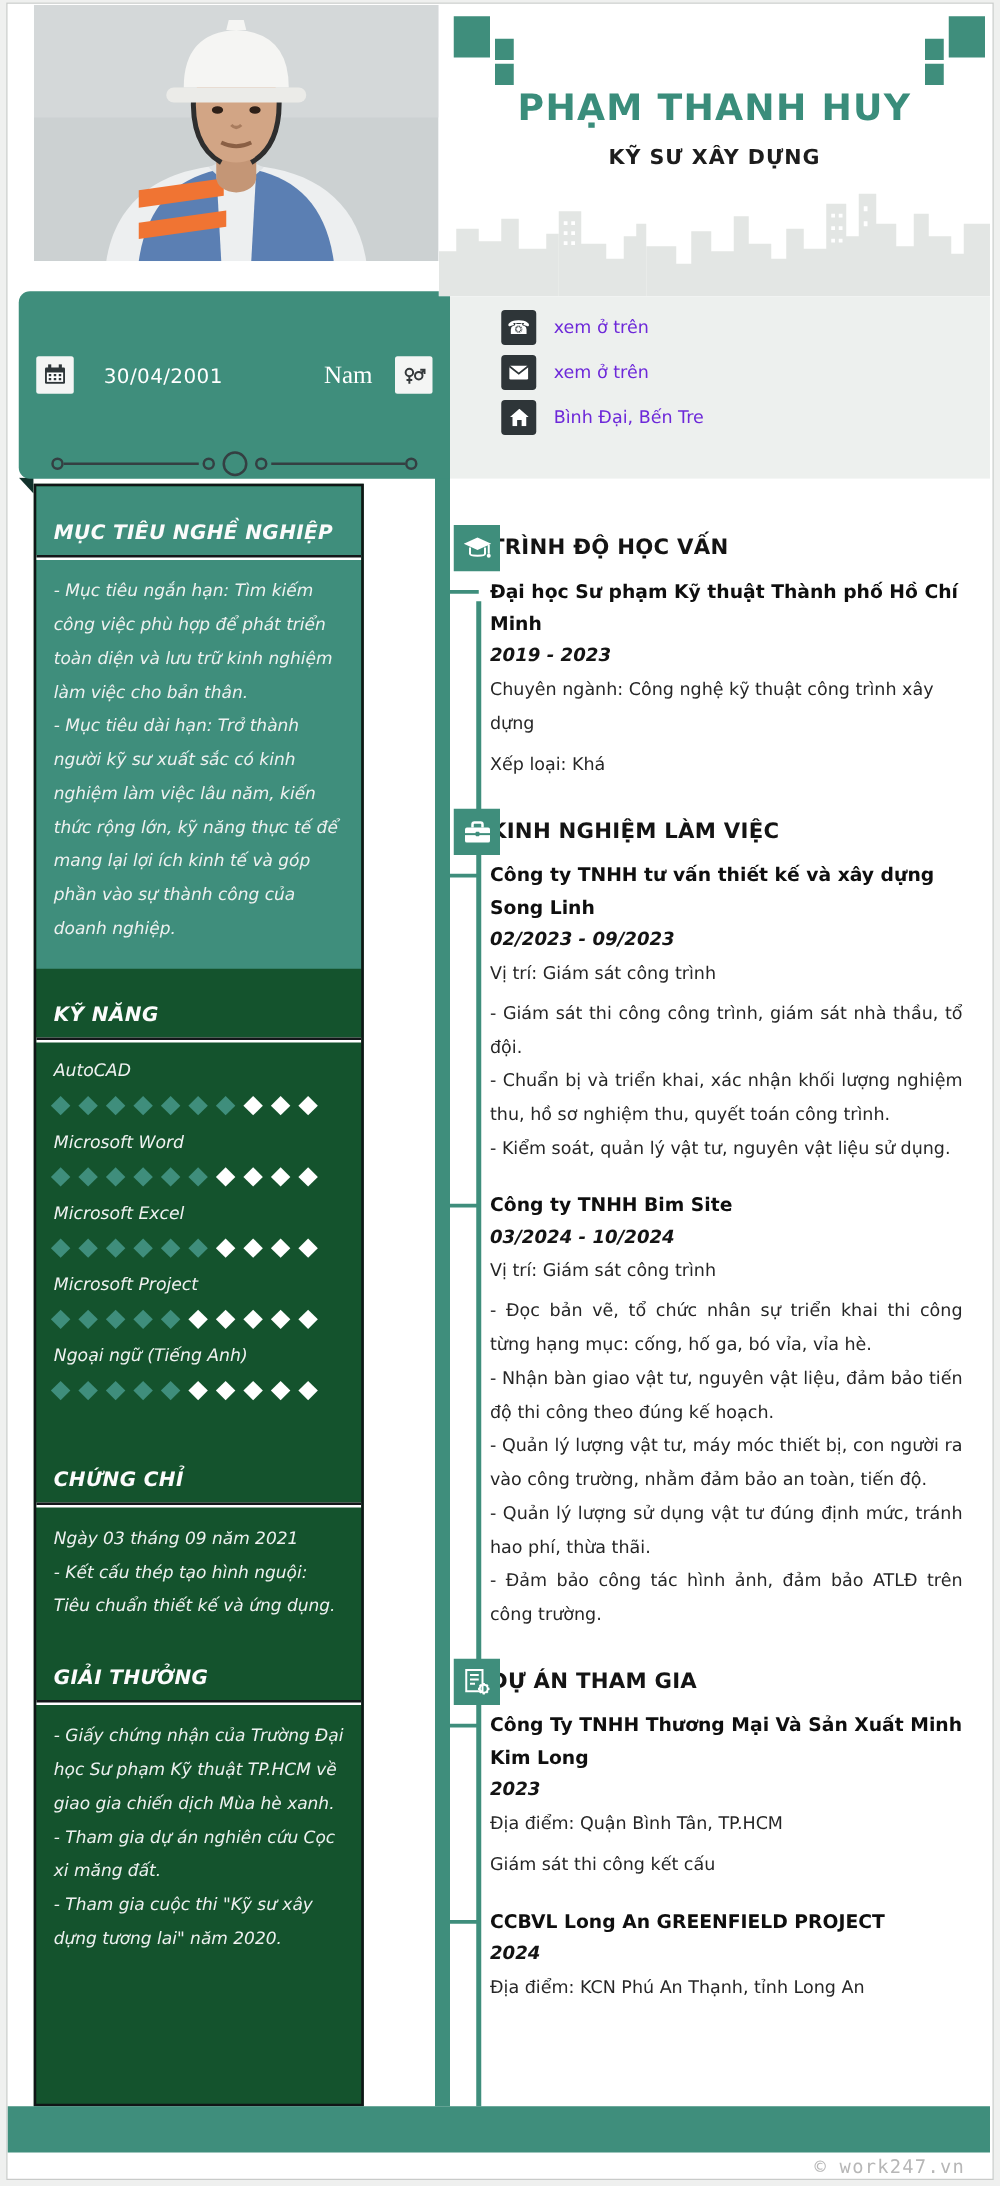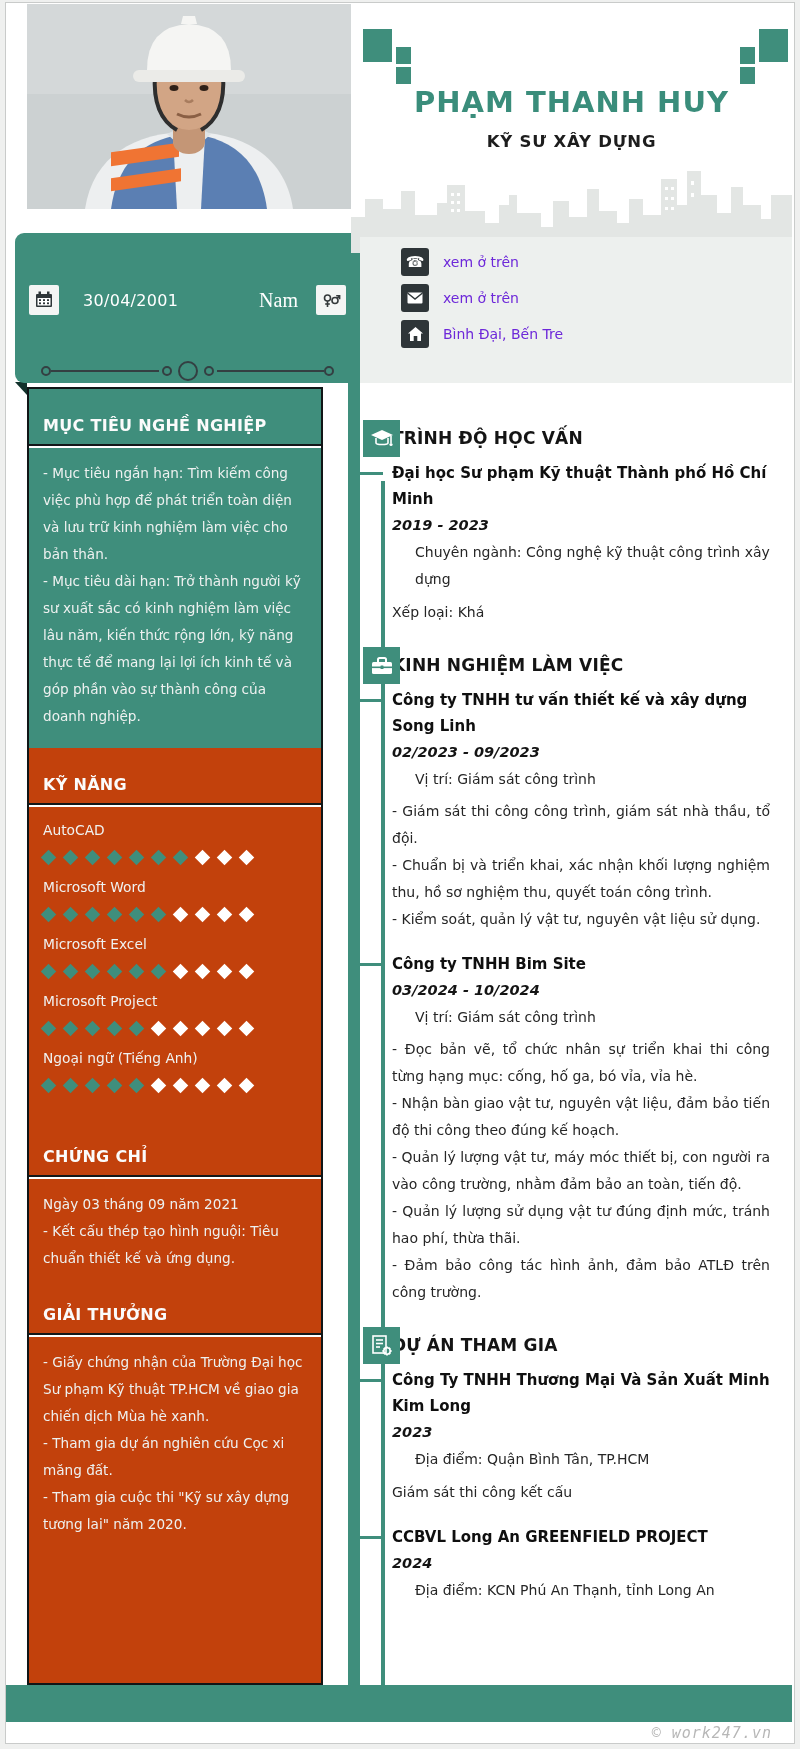--- a/index.html
+++ b/index.html
@@ -26,38 +26,38 @@
            align-items:center;justify-content:center;flex:none;}
   .info-dob{color:#fff;font-size:16px;margin-left:24px;letter-spacing:.3px;}
   .info-gender{color:#fff;font-size:20px;margin-left:auto;margin-right:18px;font-family:Liberation Serif, serif;}
   .divider{display:flex;align-items:center;margin:46px 26px 0 26px;}
   .divider .ln{flex:1;height:2px;background:#343f42;}
   .ring{border:2px solid #343f42;border-radius:50%;flex:none;}
   .ring.s{width:6px;height:6px;}
   .ring.m{width:6px;height:6px;margin:0 3px;}
   .ring.b{width:16px;height:16px;margin:0 3px;}
   
-  .side-box{position:absolute;left:21px;top:384px;width:296px;height:1298px;background:#c2410c;
-            border:2px solid #101516;box-sizing:border-box;overflow:hidden;}
+  .side-box{position:absolute;left:21px;top:384px;width:264px;height:1298px;background:#14532d;
+            border:2px solid #101516;box-sizing:border-box;overflow:hidden;font-style:italic;}
   .side-sec{padding:0 14px;}
   .side-sec.teal{background:#3f8e7c;padding-top:26px;padding-bottom:18px;}
   .side-h{color:#fbfbfb;font-size:16px;font-weight:bold;letter-spacing:.3px;line-height:22px;}
   .side-div{height:2px;background:#ffffff;border-top:2px solid #131719;margin:7px -14px 12px -14px;}
   .side-p{color:#eef1f0;font-size:13.6px;line-height:27px;margin:0;}
   .pad-top{padding-top:26px;}
   .skill{margin-bottom:13px;}
   .skill-name{color:#f0f2f1;font-size:13.8px;line-height:22px;}
   .skill-dias{margin-top:7px;height:15px;}
   .dia{display:inline-block;width:11px;height:11px;background:#fff;transform:rotate(45deg);
        margin-right:11px;}
   .dia.on{background:#3f8e7c;}
   .gap44{height:42px;}
   .gap34{height:32px;}
   
-  .hdr{position:absolute;left:345px;top:16px;width:441px;height:234px;background:#fff;overflow:hidden;}
+  .hdr{position:absolute;left:345px;top:0;width:441px;height:234px;background:#fff;overflow:hidden;}
   .sq{background:#3f8e7c;position:absolute;}
   .cl-l{position:absolute;left:12px;top:7px;width:50px;height:58px;}
   .cl-r{position:absolute;right:4px;top:7px;width:50px;height:58px;}
   .name{position:absolute;left:0;right:0;top:66px;text-align:center;color:#3a8d7b;
         font-size:29px;font-weight:bold;letter-spacing:1px;}
   .role-title{position:absolute;left:0;right:0;top:113px;text-align:center;color:#1d1d1d;
         font-size:16.5px;font-weight:bold;letter-spacing:.8px;}
   .skyline{position:absolute;left:0;bottom:0;width:441px;height:88px;}
   
   .contact{position:absolute;left:354px;top:234px;width:432px;height:146px;background:#edf0ee;
@@ -73,28 +73,28 @@
   .sec{position:relative;padding-left:32px;padding-right:22px;margin-bottom:24px;}
   .sec-icon{position:absolute;left:3px;top:-3px;width:37px;height:37px;background:#3f8e7c;
             display:flex;align-items:center;justify-content:center;z-index:2;}
   .sec-h{font-size:17px;font-weight:bold;color:#141414;letter-spacing:.2px;padding-top:5px;
          margin-bottom:12px;}
   .entry{position:relative;margin-bottom:18px;}
   .entry::before{content:"";position:absolute;left:-43px;top:12px;width:34px;height:3px;
                  background:#3f8e7c;}
   .e-title{font-size:15px;font-weight:bold;color:#0f0f0f;line-height:26px;}
   .e-period{font-size:14.5px;font-weight:bold;font-style:italic;color:#141414;line-height:27px;}
-  .e-line{font-size:14px;color:#262626;line-height:27px;margin-left:23px;}
+  .e-line{font-size:14px;color:#262626;line-height:27px;}
   .e-role{font-size:14px;color:#262626;line-height:27px;margin-top:6px;}
   .e-duty{font-size:14px;color:#262626;line-height:27px;text-align:justify;margin:0;}
   .duties{margin-top:5px;}
   
   .footer-bar{position:absolute;left:0;top:1682px;width:786px;height:37px;background:#3f8e7c;}
   .footer-text{position:absolute;right:22px;top:1721px;font-family:"DejaVu Sans Mono","Liberation Mono",monospace;
-               font-size:15px;color:#b7b7b7;letter-spacing:1px;font-style:italic;}
+               font-size:15px;color:#b7b7b7;letter-spacing:1px;}
 </style>
 </head>
 <body>
 
 <div class="page">
 
   <div class="photo">
     <svg width="324" height="205" viewBox="0 0 324 205">
       <rect width="324" height="205" fill="#ccd1d2"></rect>
       <rect width="324" height="90" fill="#d4d8d9"></rect>

